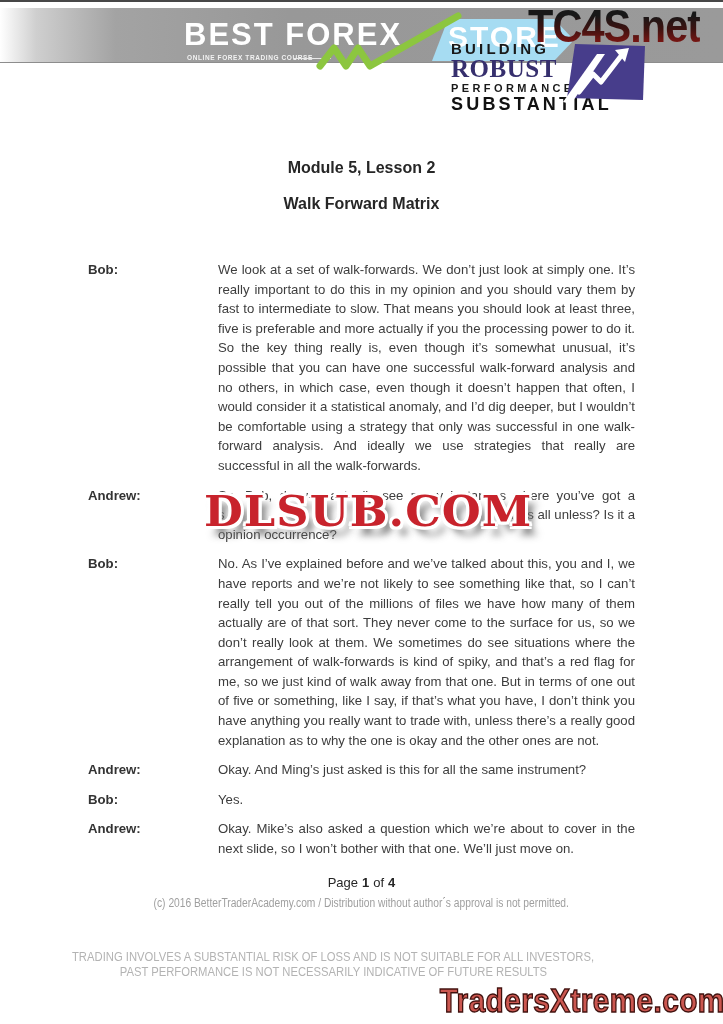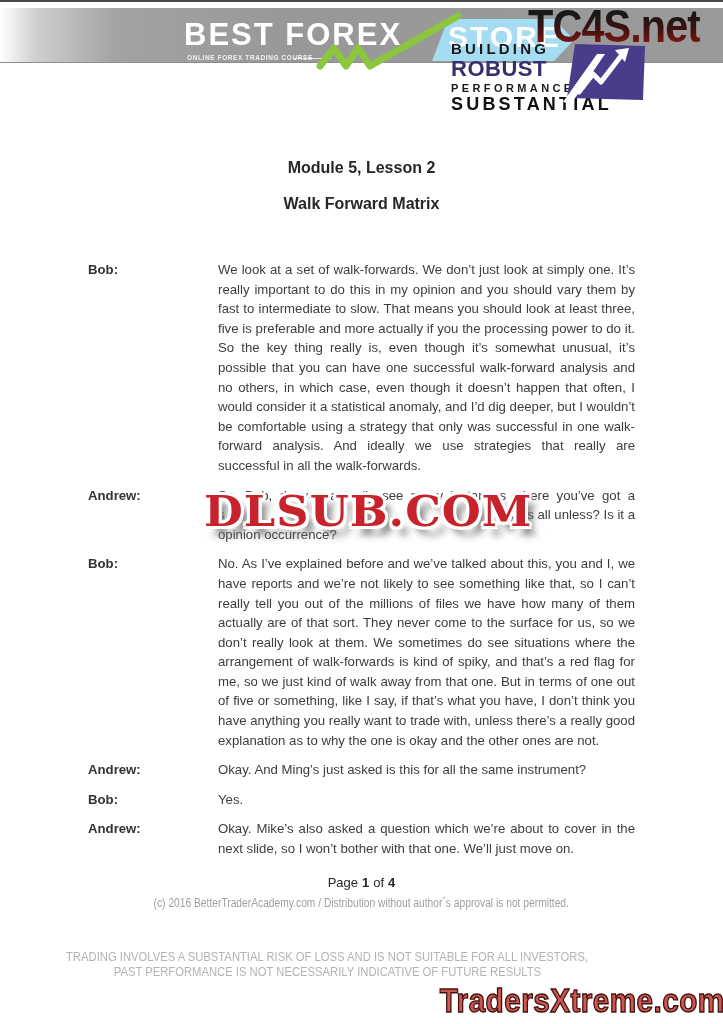--- a/index.html
+++ b/index.html
@@ -33,21 +33,21 @@
     position:absolute;left:528px;top:0px;font-size:46px;font-weight:bold;line-height:52px;
     white-space:nowrap;letter-spacing:-1px;
     background:linear-gradient(to bottom,#181818 30%,#3c1210 55%,#761613 80%,#4a0c0a 100%);
     -webkit-background-clip:text;background-clip:text;color:transparent;
     transform:scaleX(.9);transform-origin:left top;z-index:4;
   }
   
   .mc-logo{position:absolute;left:451px;top:40px;width:200px;z-index:3;}
   .mc-square{position:absolute;left:112px;top:2px;width:86px;height:62px;}
   .mc-building{font-size:15px;font-weight:bold;letter-spacing:3.2px;color:#191919;line-height:17px;}
-  .mc-robust{font-size:22px;font-weight:bold;letter-spacing:.5px;color:#362f6d;line-height:24px;}
+  .mc-robust{font-size:25px;font-weight:bold;letter-spacing:.5px;color:#362f6d;line-height:24px;font-family:Liberation Serif, serif;}
   .mc-strategies{font-size:11px;font-weight:bold;letter-spacing:3.4px;color:#191919;line-height:14px;}
   .mc-masterclass{font-size:18px;font-weight:bold;letter-spacing:3.2px;color:#111;line-height:19px;white-space:nowrap;}
   
   .main{position:absolute;top:158px;left:88px;width:547px;}
   .title-1{font-size:16px;font-weight:bold;color:#262626;text-align:center;margin:0 0 16px 0;line-height:20px;}
   .title-2{font-size:16px;font-weight:bold;color:#262626;text-align:center;margin:0 0 46px 0;line-height:20px;}
   .row{display:flex;margin-bottom:10px;}
   .speaker{width:130px;flex:0 0 130px;font-weight:bold;font-size:13.2px;color:#333;line-height:19.6px;}
   .utterance{
     width:417px;font-size:13.2px;line-height:19.6px;color:#3d3d3d;
@@ -69,21 +69,21 @@
   }
   
   .page-num{font-size:13px;color:#262626;text-align:center;margin-top:16px;}
   .page-num span{margin:0 2px;}
   .pn-bold{font-weight:bold;}
   .copyright{
     position:absolute;top:896px;left:0;width:723px;text-align:center;color:#9f9f9f;font-size:12.5px;
   }
   .copyright span{display:inline-block;transform:scaleX(.82);transform-origin:center;white-space:nowrap;}
   .disclaimer{
-    position:absolute;top:950px;left:10px;width:635px;text-align:center;color:#b3b3b3;
+    position:absolute;top:950px;left:16px;width:635px;text-align:center;color:#b3b3b3;
     font-size:12.5px;line-height:14.5px;
   }
   .disclaimer span{display:inline-block;transform:scaleX(.9);transform-origin:center;white-space:nowrap;}
   .tx-watermark{
     position:absolute;top:982px;right:-2px;z-index:6;
     font-size:33px;font-weight:bold;white-space:nowrap;color:#cb5750;
     -webkit-text-stroke:1.4px #3f100d;letter-spacing:.5px;
     text-shadow:
       2px 0 0 #fff,-2px 0 0 #fff,0 2px 0 #fff,0 -2px 0 #fff,
       2px 2px 0 #fff,-2px -2px 0 #fff,2px -2px 0 #fff,-2px 2px 0 #fff,

